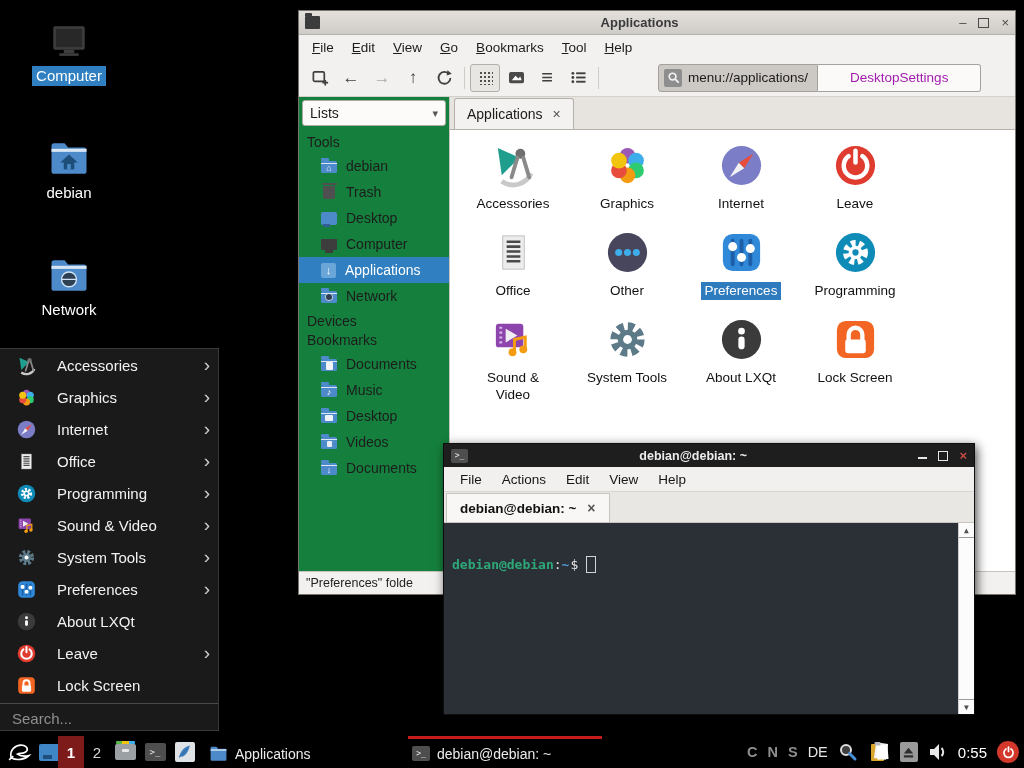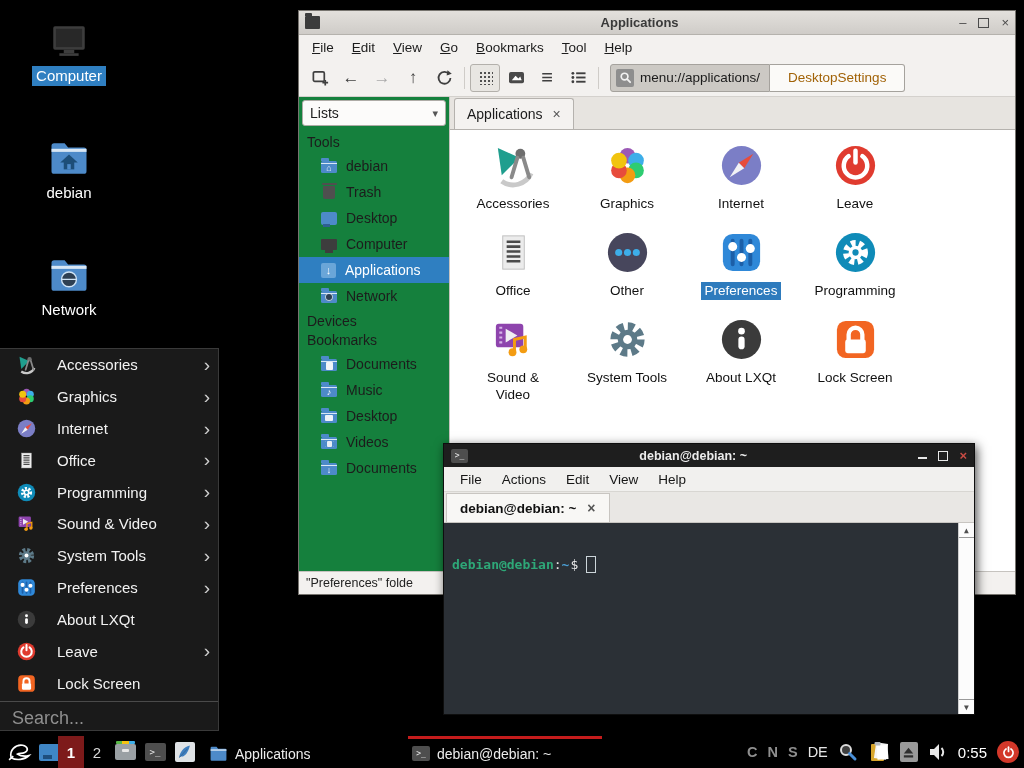--- a/index.html
+++ b/index.html
@@ -14,21 +14,21 @@
   .d-icon .lbl.sel{background:#2f7fc1;}
 
   
   #startmenu{left:0;top:348px;width:218px;height:381px;background:#1a1a1a;border:1px solid #3a3a3a;border-left:none;
              z-index:30;display:flex;flex-direction:column;}
   .sm-item{height:32px;display:flex;align-items:center;padding:0 8px 0 16px;color:#f2f2f2;font-size:15px;cursor:default;}
   .sm-item .ic{width:21px;height:21px;margin-right:20px;flex:none;}
   .sm-item .lab{flex:1;}
   .sm-item .arr{color:#cfcfcf;font-size:19px;line-height:16px;}
   .sm-search{border-top:1px solid #4a4a4a;margin-top:2px;padding:5px 4px 0 10px;}
-  .sm-search input{background:transparent;border:none;outline:none;color:#ec4899;font-size:18px;width:180px;
+  .sm-search input{background:transparent;border:none;outline:none;color:#ec4899;font-size:15px;width:180px;
                    font-family:"Liberation Sans",sans-serif;}
   .sm-search input::placeholder{color:#8f8f8f;}
 
   
   #fm{left:298px;top:10px;width:716px;height:583px;background:#f3f1ef;border:1px solid #77746f;
       box-shadow:2px 3px 10px rgba(0,0,0,.65);z-index:10;display:flex;flex-direction:column;}
   .fm-titlebar{height:23px;background:linear-gradient(#e3e0dc,#cfccc8);display:flex;align-items:center;
                border-bottom:1px solid #b5b2ad;padding:0 6px;flex:none;}
   .fm-titlebar .wicon{width:15px;height:13px;background:#3c3c3c;border-radius:1px;position:relative;flex:none;}
   .fm-titlebar .wicon::before{content:'';position:absolute;top:-3px;left:0;width:7px;height:3px;background:#3c3c3c;border-radius:1px 1px 0 0;}
@@ -41,24 +41,24 @@
   .fm-menubar .mitem::first-letter{text-decoration:underline;}
   .fm-toolbar{height:37px;display:flex;align-items:center;padding:0 6px;gap:1px;border-bottom:1px solid #d4d1cd;flex:none;}
   .tbtn{width:30px;height:28px;display:flex;align-items:center;justify-content:center;color:#3f3f3f;font-size:17px;}
   .tbtn.dis{color:#a9a9a9;}
   .tbtn.pressed{background:#e8e6e2;border:1px solid #b3b0ab;border-radius:3px;box-sizing:border-box;}
   .tsep{width:1px;height:22px;background:#cfccc8;margin:0 4px;}
   .grid-dots{width:15px;height:15px;background-image:radial-gradient(#4f4f4f 1.15px,transparent 1.3px);
              background-size:4px 4px;background-position:1px 1px;}
   .pathbar{display:flex;align-items:center;height:28px;margin-left:6px;}
   .path-seg{display:flex;align-items:center;gap:6px;background:#ccc9c4;border:1px solid #a5a29d;border-radius:3px 0 0 3px;
-            height:28px;box-sizing:border-box;padding:0 9px 0 5px;font-size:13.5px;color:#1b1b1b;}
+            height:28px;box-sizing:border-box;padding:0 9px 0 5px;font-size:13.5px;color:#1b1b1b;margin-left:48px;}
   .path-seg .mag{width:18px;height:18px;background:#8e8e8e;border-radius:2px;display:flex;align-items:center;justify-content:center;}
   .seg-btn{height:28px;box-sizing:border-box;border:1px solid #a5a29d;border-left:none;border-radius:0 3px 3px 0;
-           background:#fbfaf8;display:flex;align-items:center;padding:0 18px;font-size:13.5px;color:#a16207;}
+           background:#fbfaf8;display:flex;align-items:center;padding:0 32px;font-size:13.5px;color:#a21caf;}
   .fm-body{flex:1;display:flex;min-height:0;}
   .fm-side{width:150px;flex:none;background:#15803d;border-right:1px solid #c6c3bf;display:flex;flex-direction:column;font-size:14px;}
   .combo{margin:3px 3px 4px 3px;height:24px;background:#fcfbfa;border:1px solid #aeaba6;border-radius:3px;
          display:flex;align-items:center;padding:0 7px;color:#1c1c1c;}
   .combo .cl{flex:1;}
   .combo .ca{color:#555;font-size:11px;}
   .tree{flex:1;overflow:hidden;color:#1c1c1c;}
   .thead{padding:4px 0 3px 8px;}
   .trow{height:26px;display:flex;align-items:center;padding-left:22px;gap:9px;}
   .trow.sel{background:#2f7fc1;color:#fff;}

